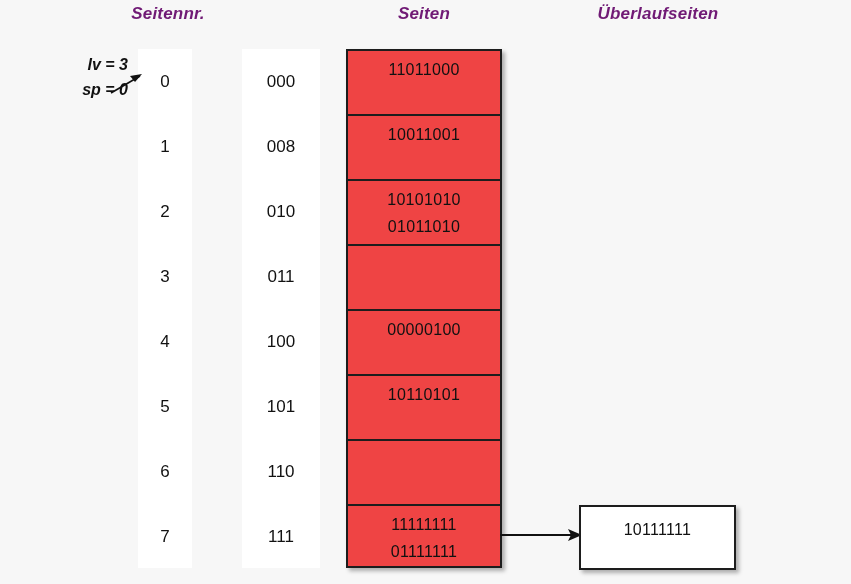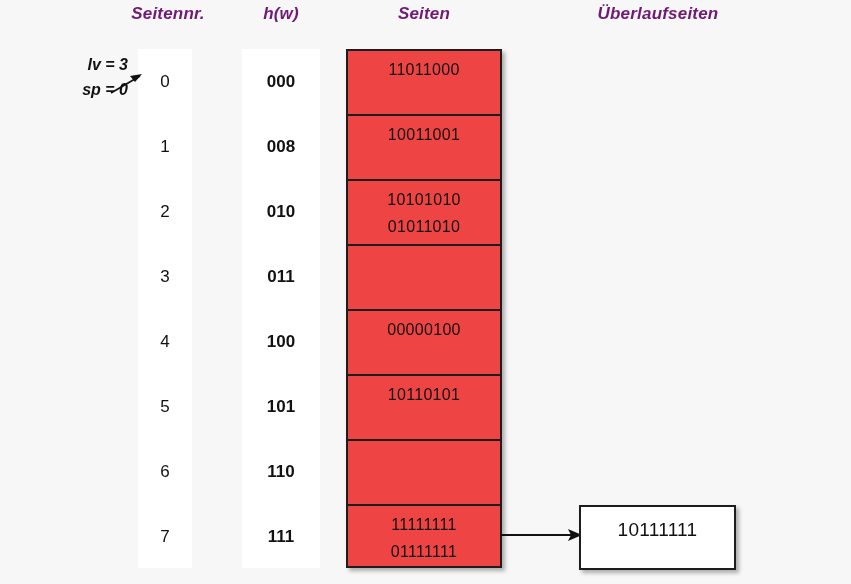--- a/index.html
+++ b/index.html
@@ -79,21 +79,21 @@
     position: absolute;
     top: 0;
     height: 65px;
     display: flex;
     align-items: center;
     justify-content: center;
     font-size: 17px;
     font-weight: 500;
   }
   .slot-num  { left: 138px; width: 54px; }
-  .slot-hash { left: 242px; width: 78px; font-weight: bold; }
+  .slot-hash { left: 242px; width: 78px; }
 
   
   #page-table {
     position: absolute;
     left: 346px;
     top: 49px;
     width: 156px;
     height: 519px;
     border: 2px solid #1d1d1d;
     background: #ef4444;
@@ -128,40 +128,39 @@
     height: 65px;
     border: 2px solid #1d1d1d;
     background: #ffffff;
     box-sizing: border-box;
     text-align: center;
     padding-top: 9px;
     box-shadow: 3px 3px 4px rgba(0,0,0,0.30);
   }
   #overflow-box .entry {
     display: block;
-    font-size: 19px;
+    font-size: 16px;
     font-weight: 500;
     line-height: 27px;
     letter-spacing: 0.3px;
   }
   #overflow-arrow {
     position: absolute;
     left: 500px;
     top: 520px;
     width: 84px;
     height: 30px;
   }
 </style>
 </head>
 <body>
 
 <div id="canvas">
 
   <div class="col-header" id="hdr-seitennr">Seitennr.</div>
-  <div class="col-header" id="hdr-hw">h(w)</div>
   <div class="col-header" id="hdr-seiten">Seiten</div>
   <div class="col-header" id="hdr-ueber">Überlaufseiten</div>
 
   <div class="strip" id="strip-seitennr"></div>
   <div class="strip" id="strip-hw"></div>
 
   <div id="annotation">
     <div>lv = 3</div>
     <div>sp = 0</div>
   </div>

